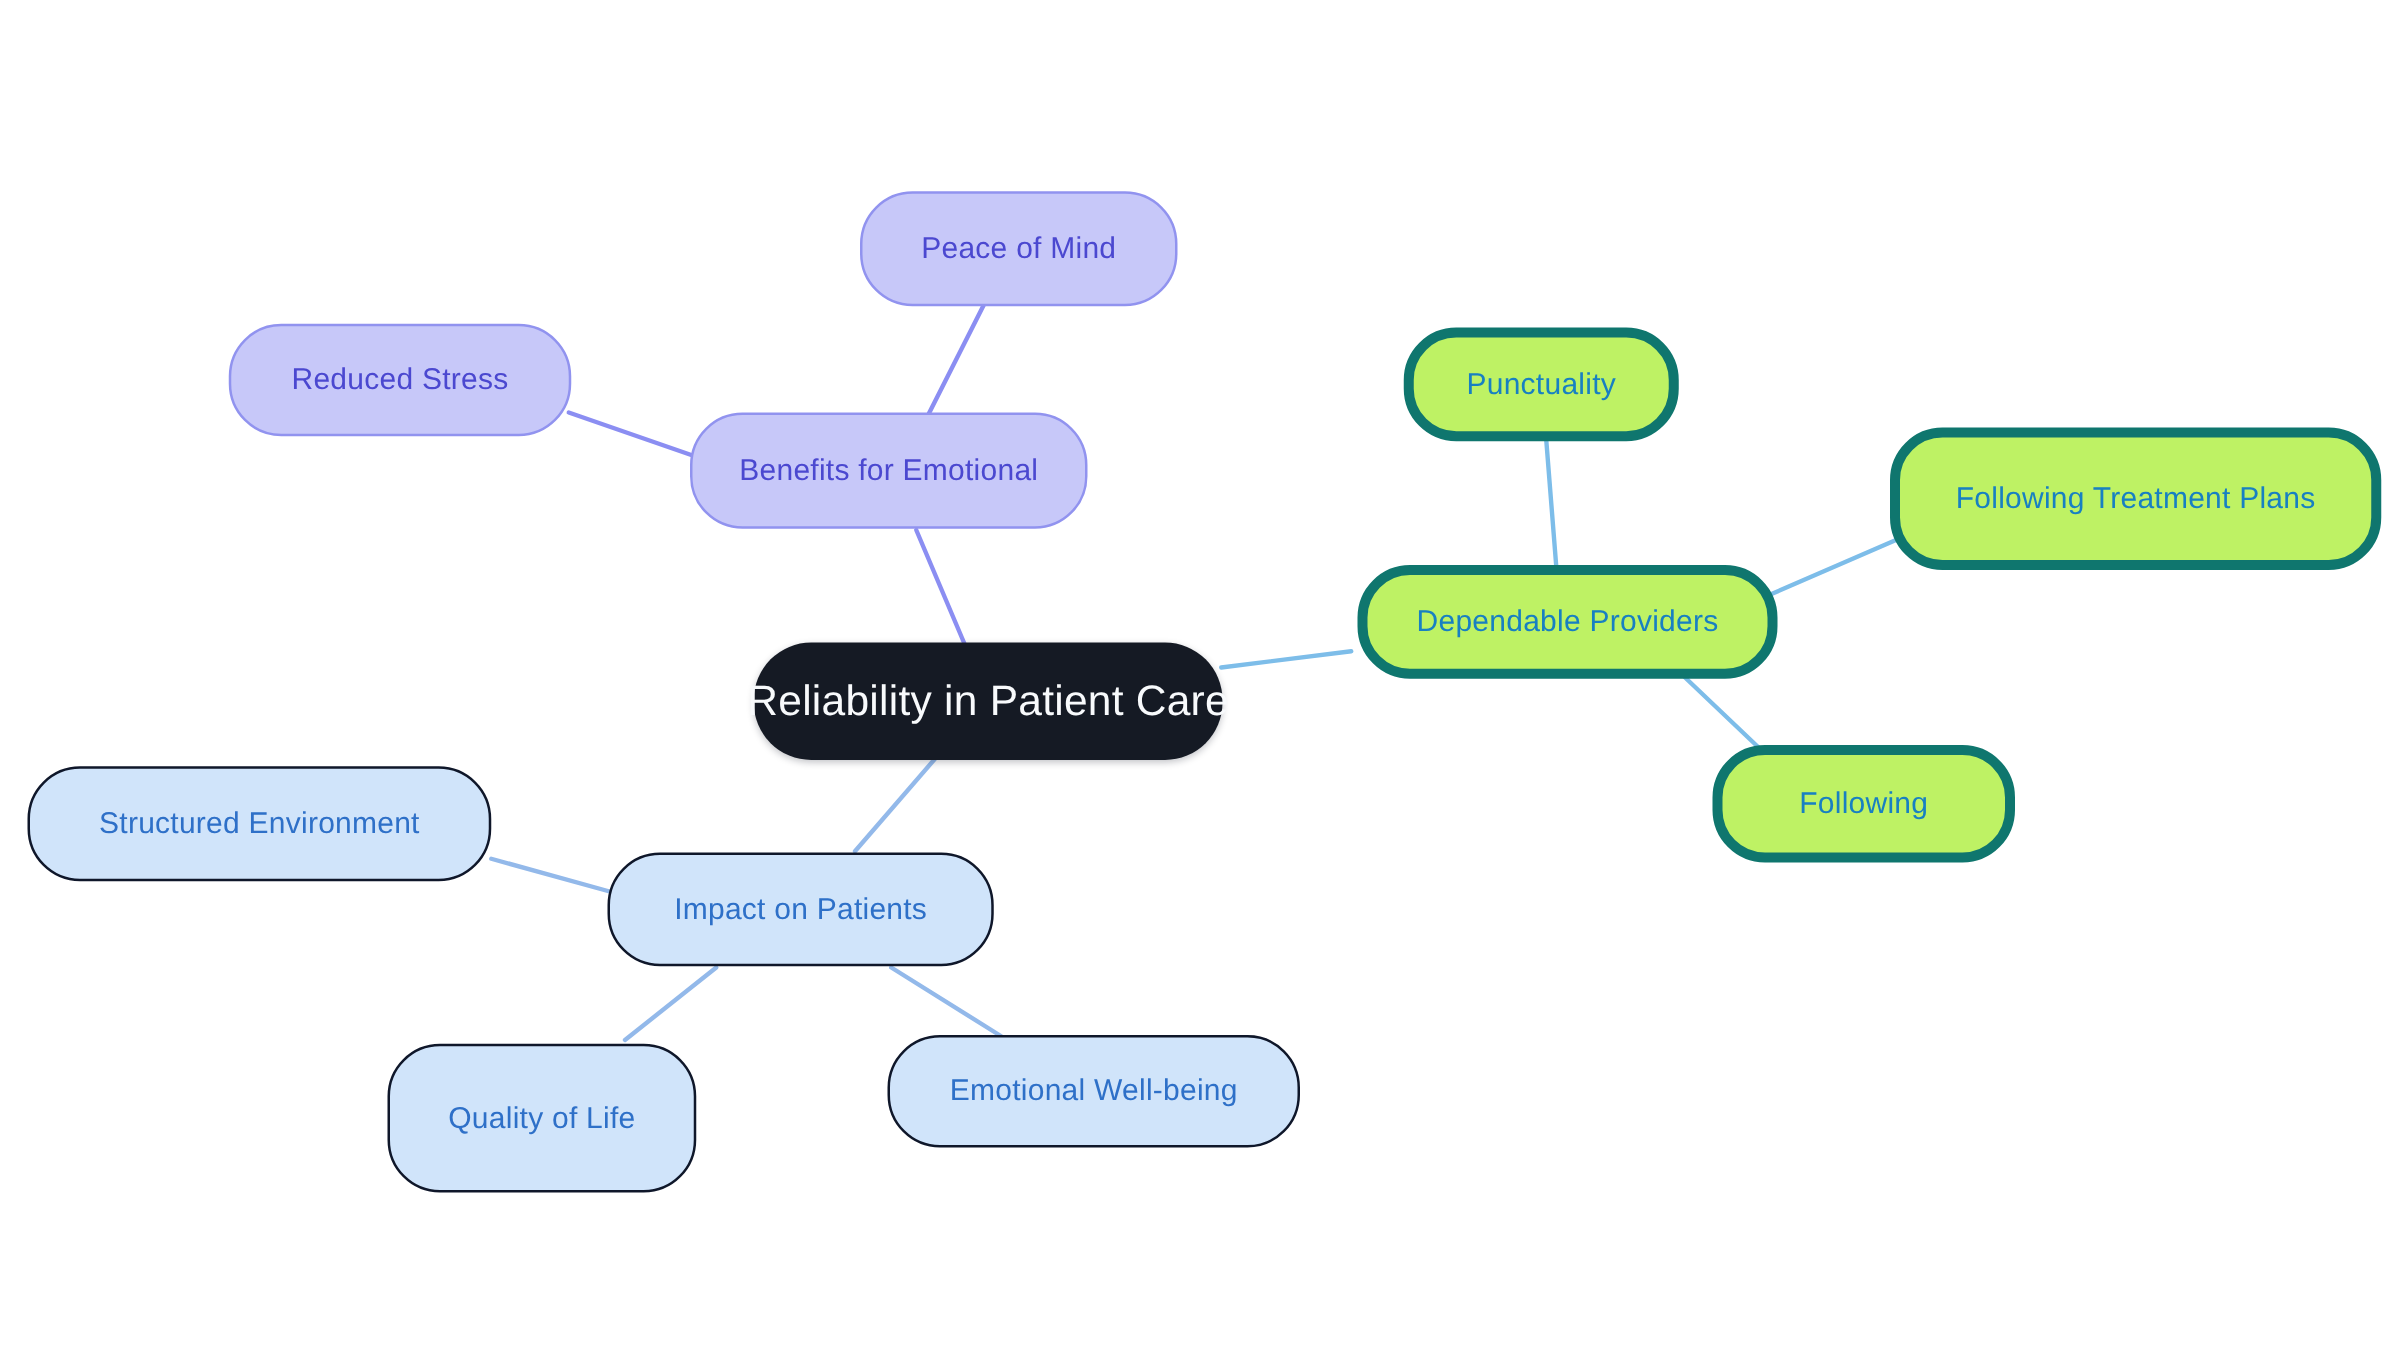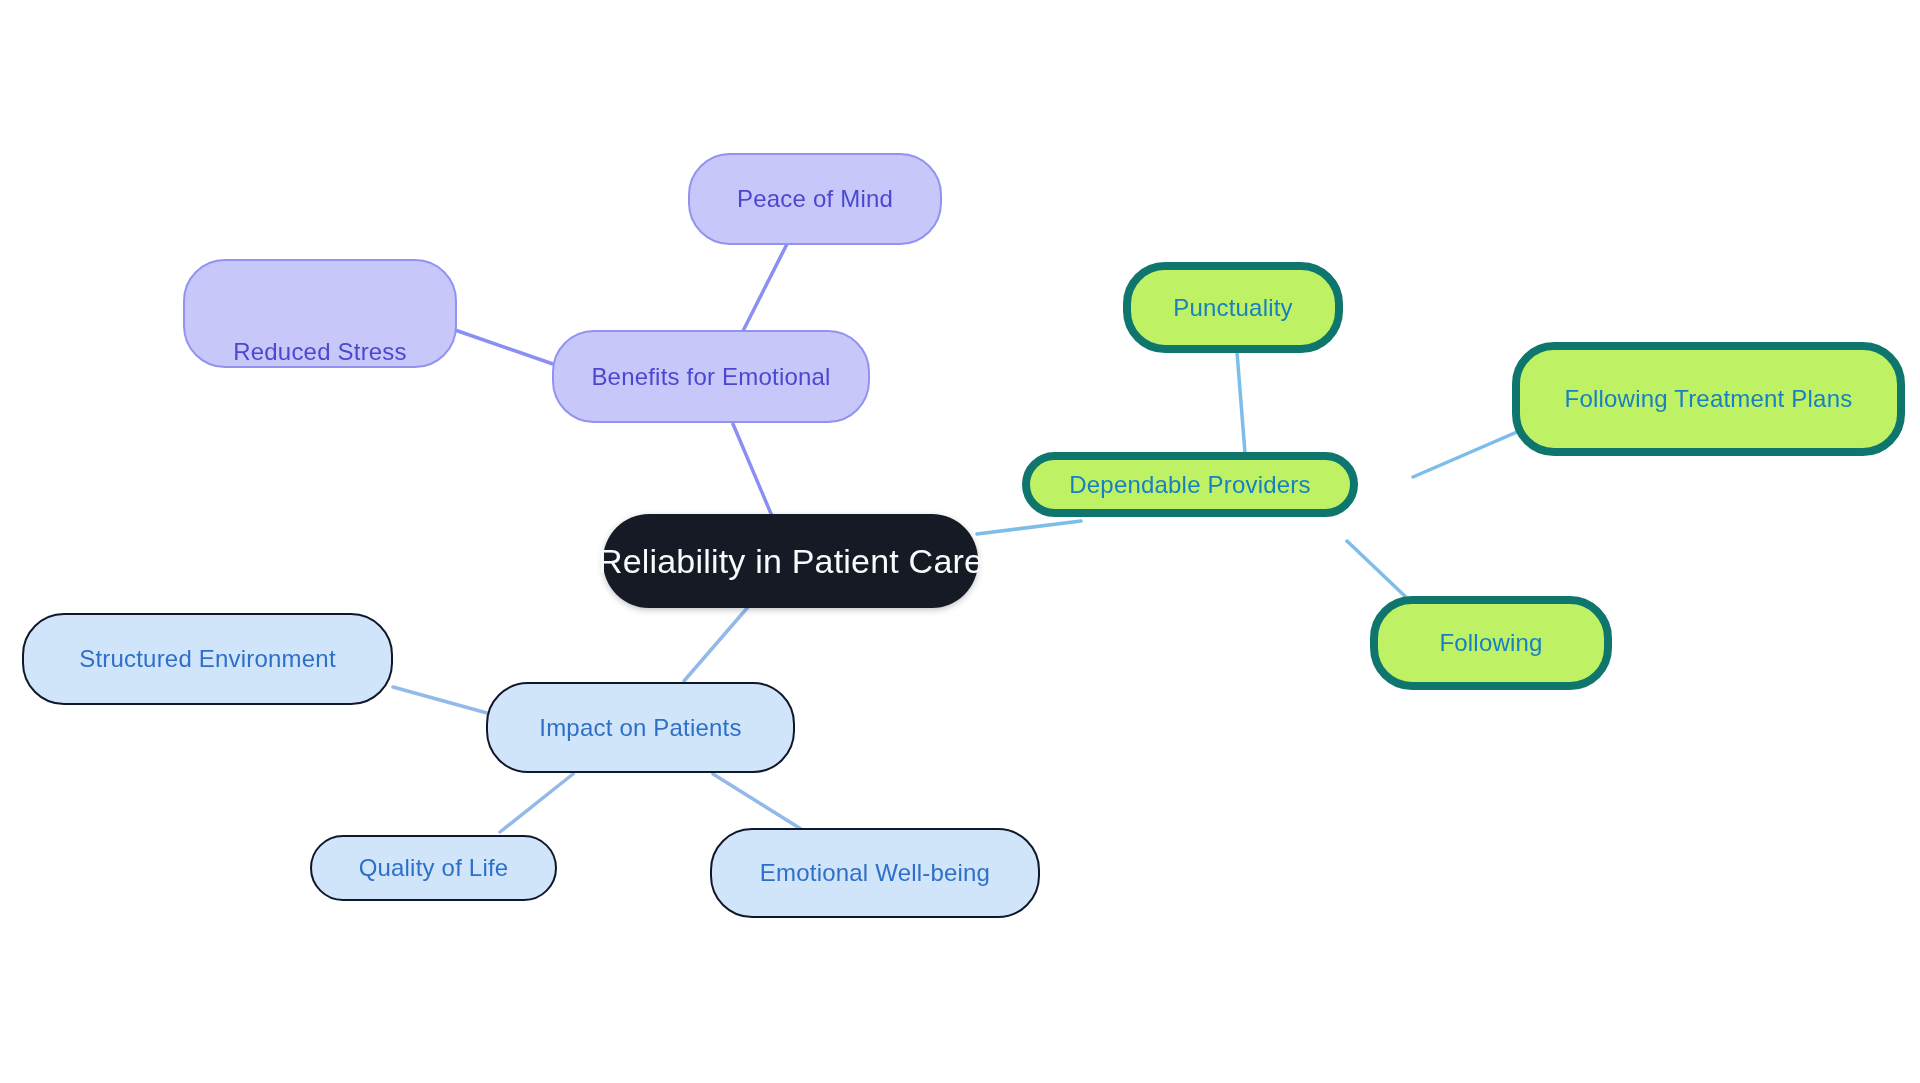--- a/index.html
+++ b/index.html
@@ -62,28 +62,28 @@
   .node.peri {
     background: #d0e4fa;
     border: 2px solid #0f172a;
     color: #2e70c8;
   }
 
   
   #n-center      { left: 603px;  top: 514px; width: 375px; height: 94px; }
   #n-benefits    { left: 552px;  top: 330px; width: 318px; height: 93px; }
   #n-peace       { left: 688px;  top: 153px; width: 254px; height: 92px; }
-  #n-reduced     { left: 183px;  top: 259px; width: 274px; height: 109px; align-items: flex-end; }
-  #n-dependable  { left: 1022px; top: 452px; width: 336px; height: 65px; text-align: center; }
+  #n-reduced     { left: 183px;  top: 259px; width: 274px; height: 90px; }
+  #n-dependable  { left: 1086px; top: 452px; width: 336px; height: 91px; text-align: center; }
   #n-punctuality { left: 1123px; top: 262px; width: 220px; height: 91px; }
   #n-following   { left: 1512px; top: 342px; width: 393px; height: 114px; }
   #n-commitment  { left: 1370px; top: 596px; width: 242px; height: 94px; }
   #n-impact      { left: 486px;  top: 682px; width: 309px; height: 91px; }
   #n-structured  { left: 22px;   top: 613px; width: 371px; height: 92px; }
-  #n-quality     { left: 310px;  top: 835px; width: 247px; height: 66px; }
+  #n-quality     { left: 310px;  top: 835px; width: 247px; height: 119px; }
   #n-emotional   { left: 710px;  top: 828px; width: 330px; height: 90px; }
 </style>
 </head>
 <body>
 
 <div class="canvas">
 
   <svg class="edges" viewBox="0 0 1920 1083" xmlns="http://www.w3.org/2000/svg">
 
     <line class="edge purple" x1="772" y1="516" x2="733" y2="424"></line>

